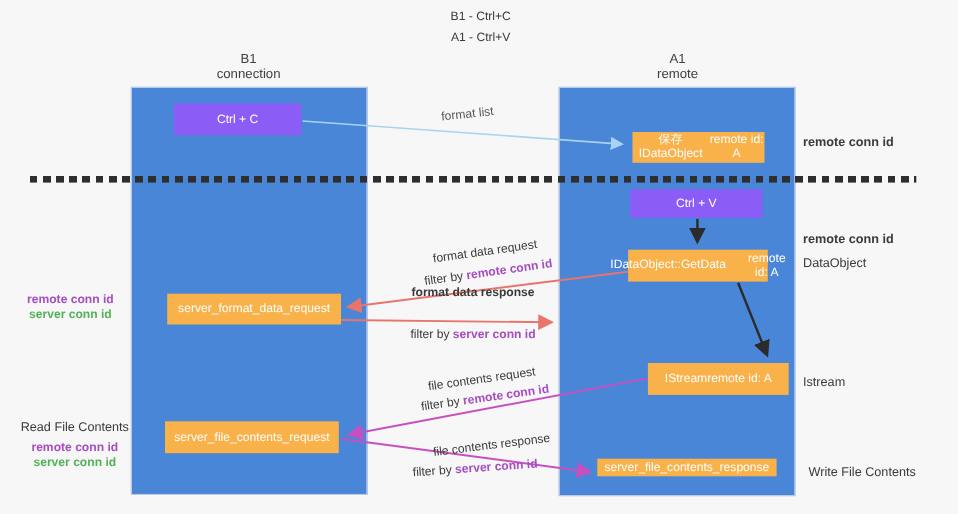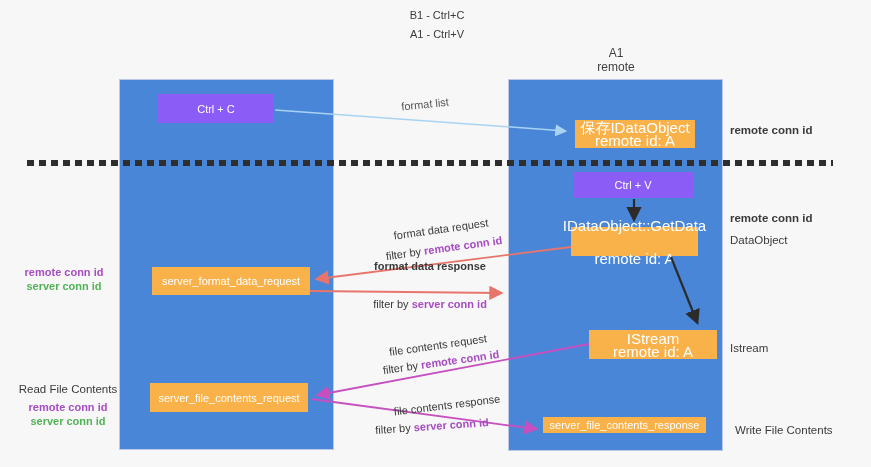--- a/index.html
+++ b/index.html
@@ -20,21 +20,21 @@
   #col-right{left:508px;height:372px;}
 
   .dashline{position:absolute;left:27px;top:160px;width:806px;height:6px;z-index:4;
             background:repeating-linear-gradient(90deg,#2e2e2e 0 7px,transparent 7px 12px);}
 
   .box{position:absolute;z-index:3;display:flex;align-items:center;justify-content:center;
        color:#fff;text-align:center;box-sizing:border-box;}
   .orange{background:#f9b14a;}
   .green{background:#8b5cf6;}
   .one{font-size:11px;}
-  .two{font-size:15px;line-height:13px;flex-direction:column;}
+  .two{font-size:11px;line-height:13px;}
 
   #box-ctrl-c{left:158px;top:94px;width:116px;height:29px;}
   #box-store{left:575px;top:120px;width:120px;height:28px;}
   #box-ctrl-v{left:573px;top:172px;width:120px;height:26px;}
   #box-getdata{left:571px;top:227px;width:127px;height:29px;gap:20px;}
   #box-format-req{left:152px;top:267px;width:158px;height:28px;}
   #box-format-resp{left:507px;top:281px;width:159px;height:26px;}
   #box-istream{left:589px;top:330px;width:128px;height:29px;}
   #box-file-req{left:150px;top:383px;width:158px;height:29px;}
   #box-file-resp{left:543px;top:417px;width:163px;height:16px;}
@@ -70,20 +70,24 @@
 </head>
 <body>
 
 <div class="stage">
 
   <div class="title">
     <div>B1 - Ctrl+C</div>
     <div>A1 - Ctrl+V</div>
   </div>
 
+  <div class="col-header" id="hdr-left">
+    <div>B1</div>
+    <div>connection</div>
+  </div>
   <div class="col-header" id="hdr-right">
     <div>A1</div>
     <div>remote</div>
   </div>
 
   <div class="column" id="col-left"></div>
   <div class="column" id="col-right"></div>
 
   <div class="dashline"></div>
 

